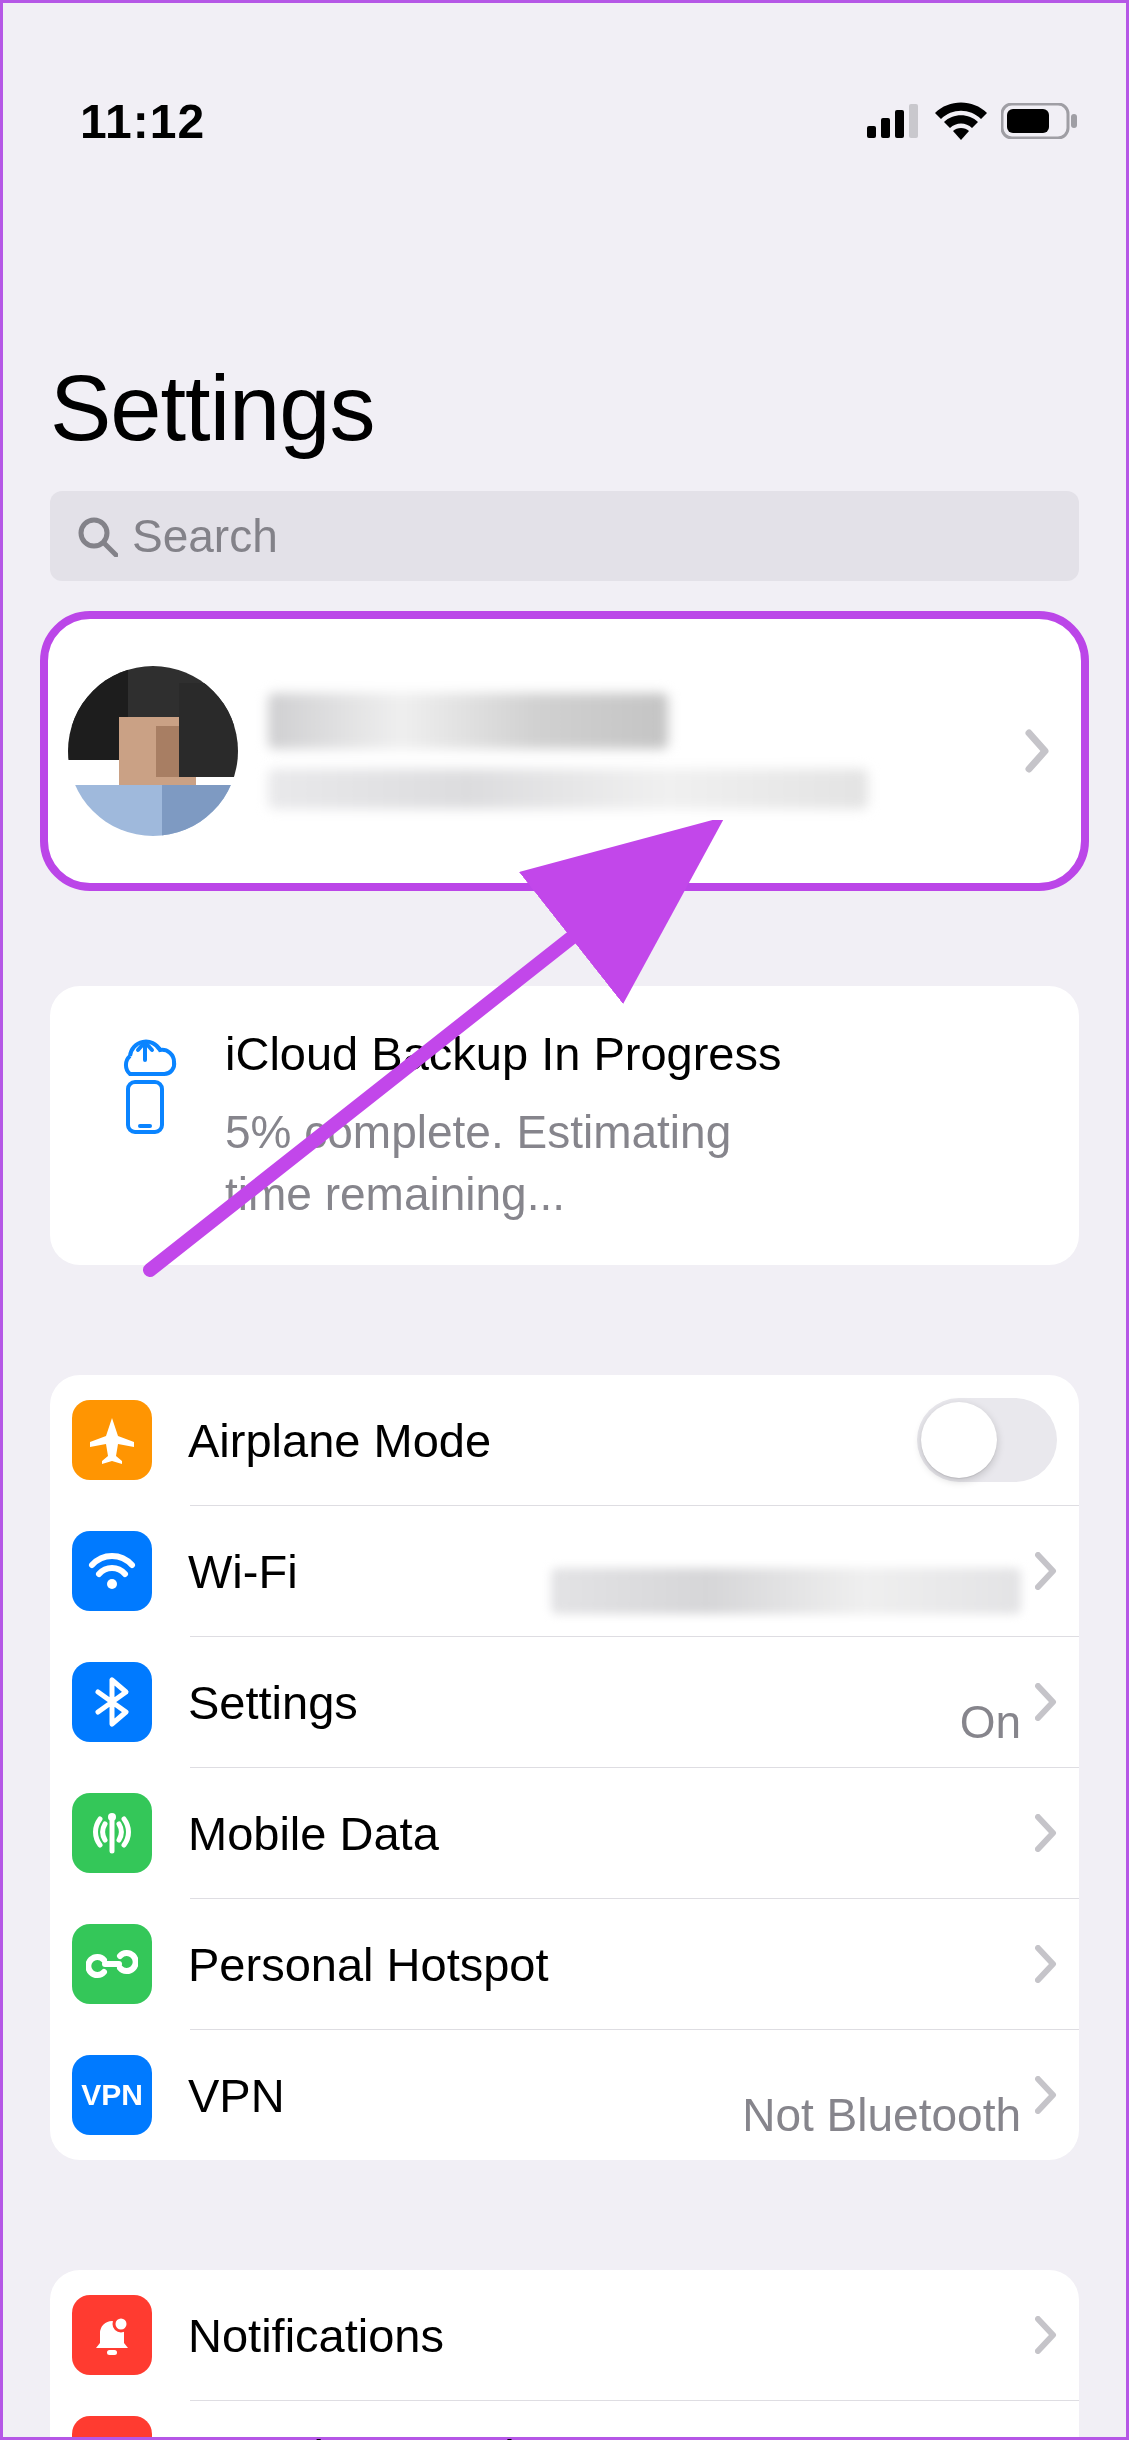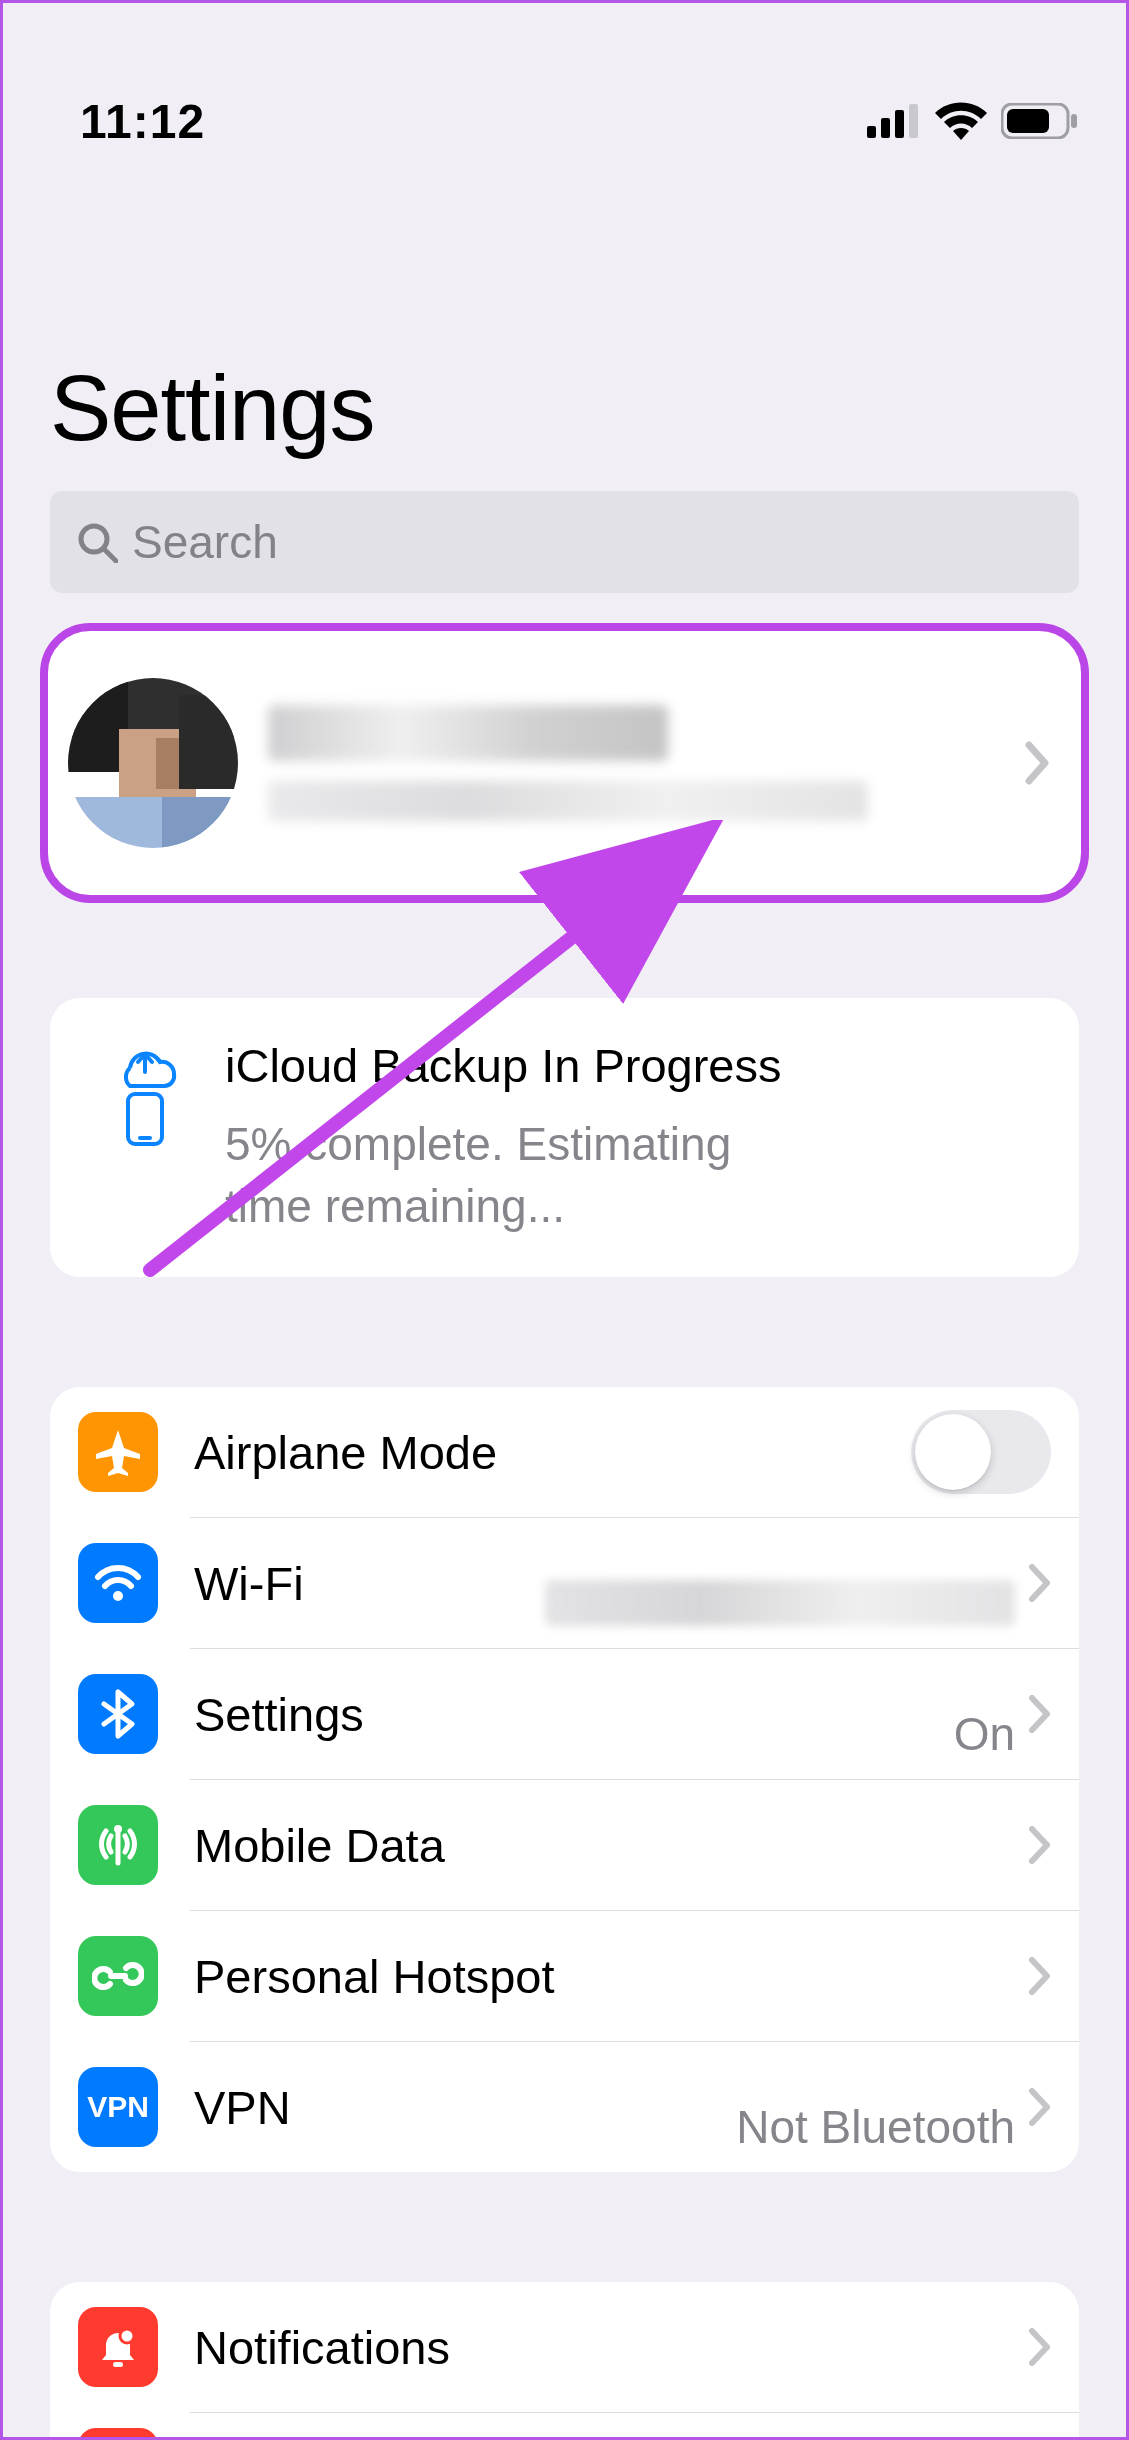--- a/index.html
+++ b/index.html
@@ -47,21 +47,21 @@
   }
 
   
   .search-wrap { padding: 10px 50px 0 50px; }
   .search {
     display: flex;
     align-items: center;
     gap: 14px;
     background: #e3e1e8;
     border-radius: 12px;
-    height: 102px;
+    height: 90px;
     padding: 0 26px;
   }
   .search input {
     flex: 1;
     border: none;
     background: transparent;
     font-size: 46px;
     color: #838289;
     outline: none;
   }
@@ -127,21 +127,21 @@
   
   .backup-card { padding: 40px 40px 40px 60px; display:flex; gap: 45px; }
   .backup-icon { flex:none; width: 70px; }
   .backup-title { font-size: 47px; font-weight: 500; margin-bottom: 20px; }
   .backup-sub { font-size: 46px; color: #86858c; line-height: 1.35; max-width: 600px; }
 
   
   .row {
     display:flex;
     align-items:center;
-    padding: 0 28px;
+    padding: 0 22px;
     height: 130px;
     justify-content: flex-end;
   }
   .row .icon-box {
     width: 80px; height: 80px;
     border-radius: 18px;
     flex:none;
     display:flex; align-items:center; justify-content:center;
     margin-right: 36px;
   }

